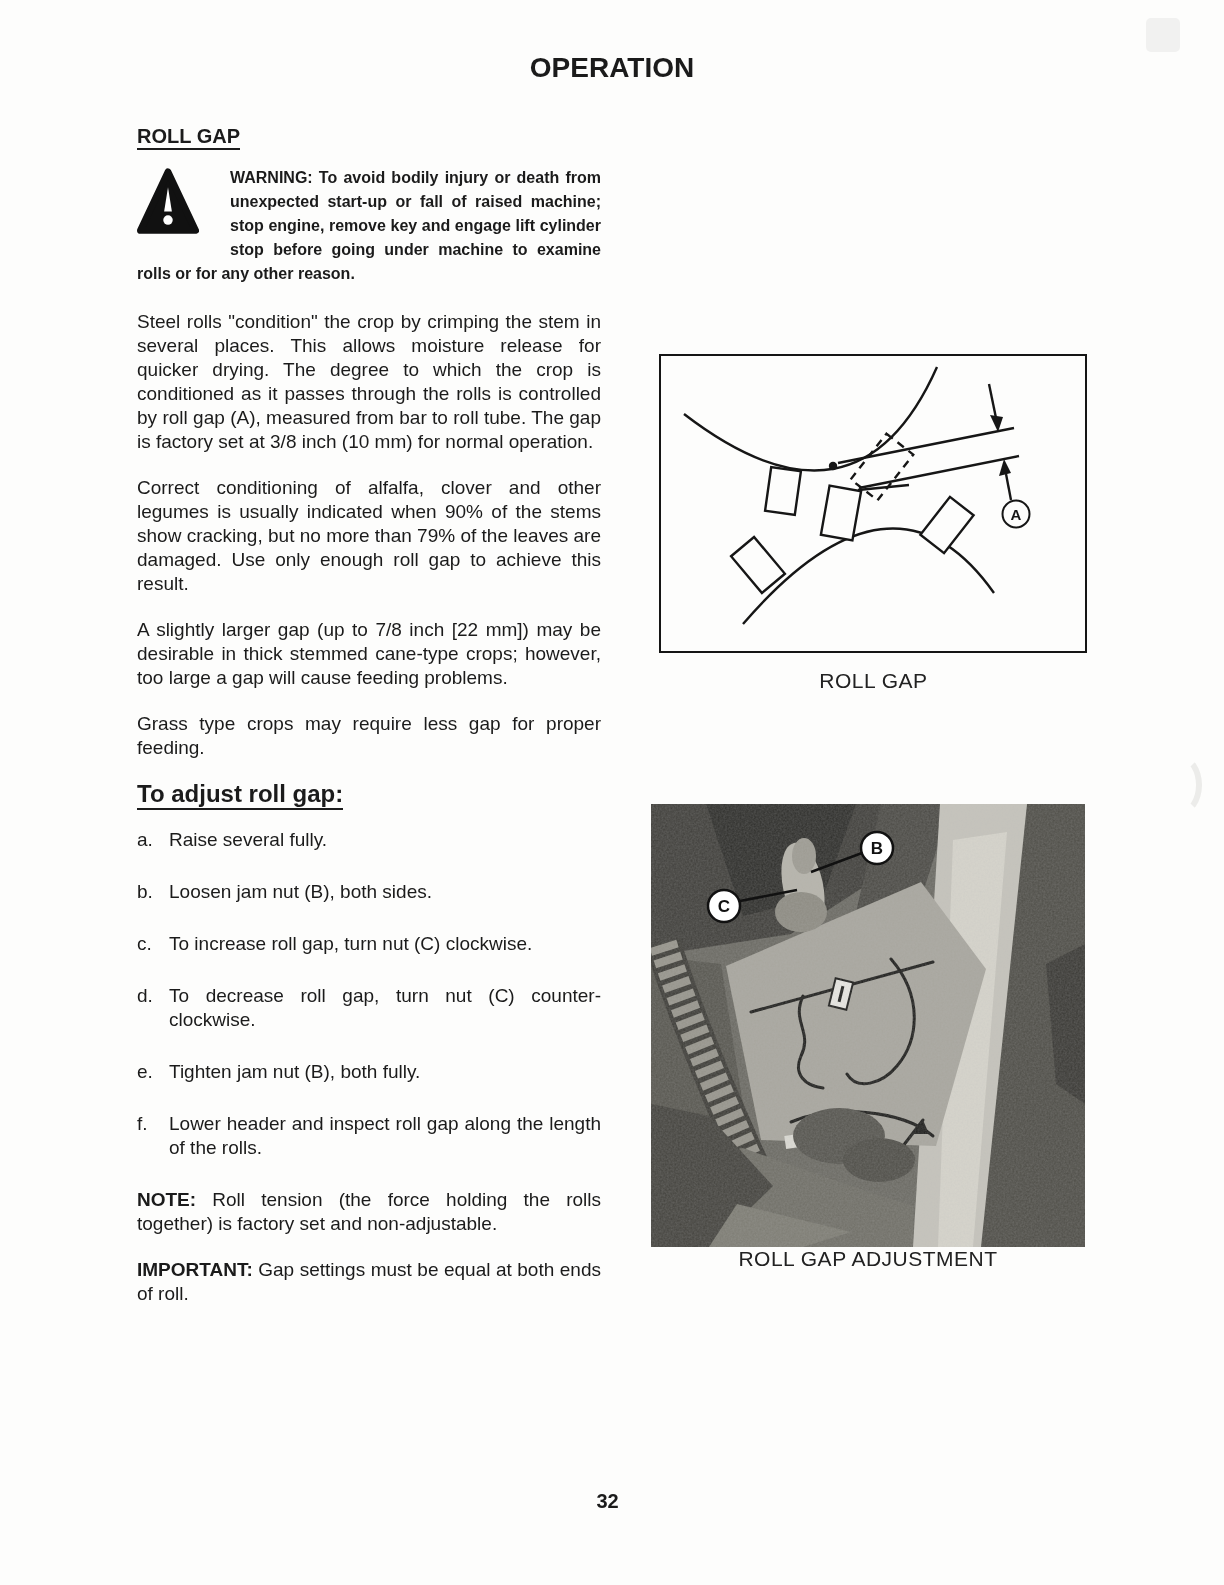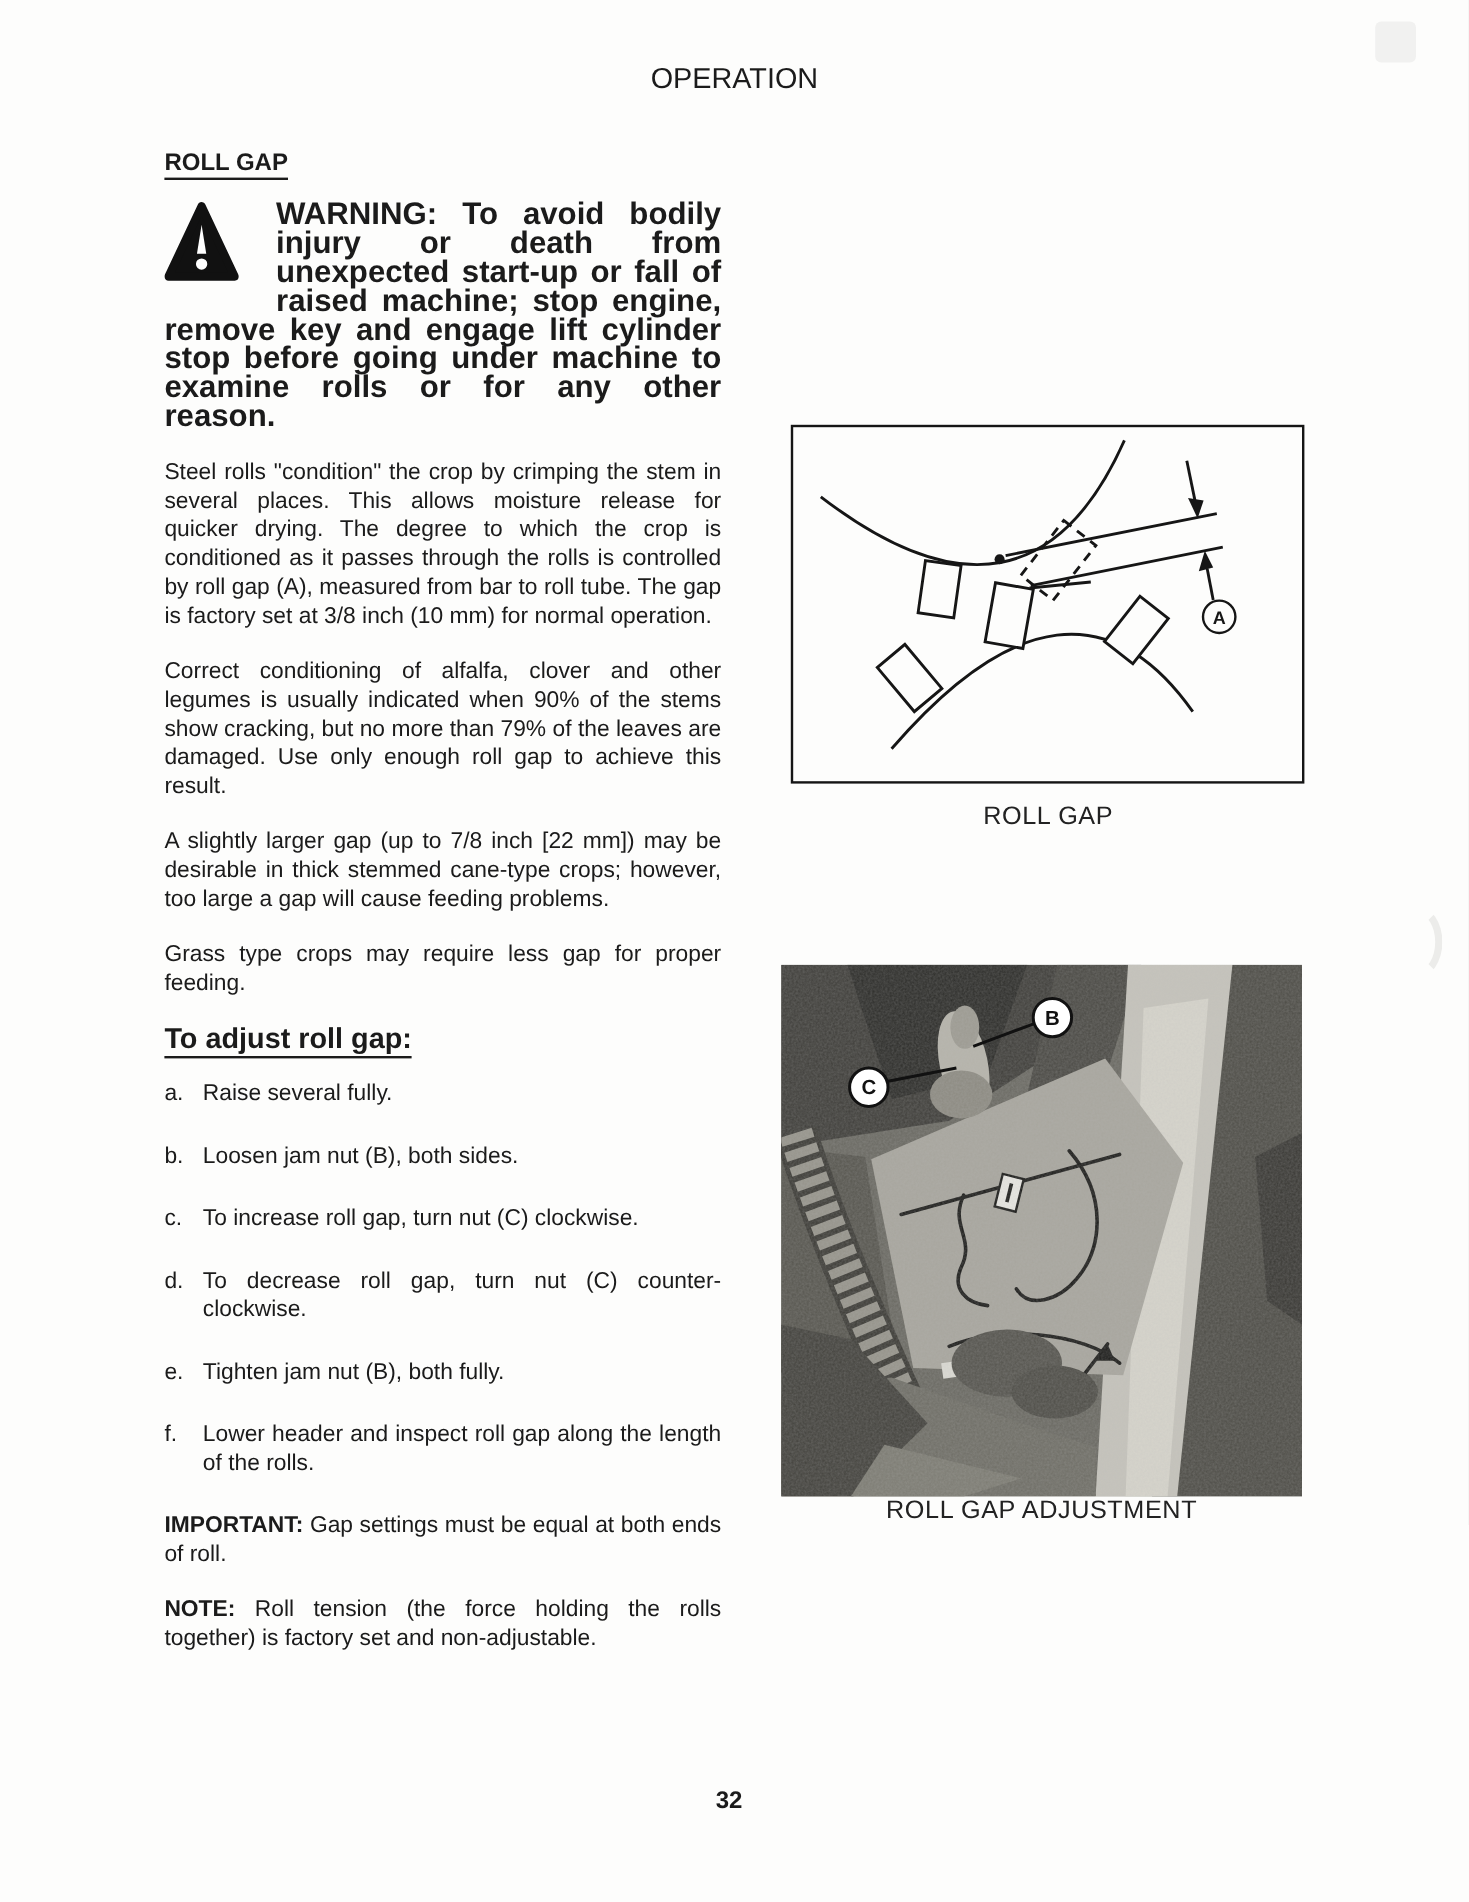--- a/index.html
+++ b/index.html
@@ -4,34 +4,34 @@
 <style>
   html,body { margin:0; padding:0; background:#e8e8e8; }
   .page {
     position:relative; width:1224px; height:1585px; margin:0 auto;
     background:#fdfdfc; overflow:hidden; color:#1b1b1b;
     font-family:"Liberation Sans","DejaVu Sans",sans-serif;
   }
   
   .doc-title {
     position:absolute; top:52px; left:0; width:1224px;
-    text-align:center; font-size:24px; font-weight:normal; letter-spacing:0px;
+    text-align:center; font-size:28px; font-weight:bold; letter-spacing:0px;
   }
   .page-num {
     position:absolute; top:1490px; left:0; width:1215px;
     text-align:center; font-size:20px; font-weight:bold;
   }
   
   .col {
     position:absolute; left:137px; top:124px; width:464px;
     font-size:19px; line-height:24px;
   }
   .sec-head { font-size:20px; font-weight:bold; margin:0 0 18px 0; }
   .sec-head .ul, .proc-head .ul { border-bottom:2.5px solid #1b1b1b; padding-bottom:1px; }
-  .warn { margin:0 0 24px 0; text-align:justify; font-weight:bold; font-size:26px; }
+  .warn { margin:0 0 24px 0; text-align:justify; font-weight:bold; font-size:16px; }
   .warn-tri { float:left; width:93px; height:96px; }
   .para { margin:0 0 22px 0; text-align:justify; }
   .proc-head { font-size:24px; font-weight:bold; margin:0 0 22px 0; }
   .step { display:flex; margin:0 0 28px 0; }
   .step-letter { width:32px; flex:0 0 32px; }
   .step-text { flex:1; text-align:justify; }
   .note-para { margin:0 0 22px 0; text-align:justify; }
   .blabel { font-weight:bold; }
   
   .fig1 { position:absolute; left:659px; top:354px; width:429px; }
@@ -96,23 +96,23 @@
     </div>
     <div class="step">
       <span class="step-letter">e.</span>
       <span class="step-text">Tighten jam nut (B), both fully.</span>
     </div>
     <div class="step">
       <span class="step-letter">f.</span>
       <span class="step-text">Lower header and inspect roll gap along the length of the rolls.</span>
     </div>
 
+    <p class="note-para"><span class="blabel">NOTE:</span><span> Roll tension (the force holding the rolls together) is factory set and non-adjustable.</span></p>
+
     <p class="note-para"><span class="blabel">IMPORTANT:</span><span> Gap settings must be equal at both ends of roll.</span></p>
-
-    <p class="note-para"><span class="blabel">NOTE:</span><span> Roll tension (the force holding the rolls together) is factory set and non-adjustable.</span></p>
 
   </div>
 
   <div class="fig1">
     <div class="fig1-frame">
       <svg width="424" height="295" viewBox="0 0 424 295">
         <g fill="none" stroke="#161616" stroke-width="2.4">
 
           <path d="M 23 58 Q 196 191 276 11"></path>
 

